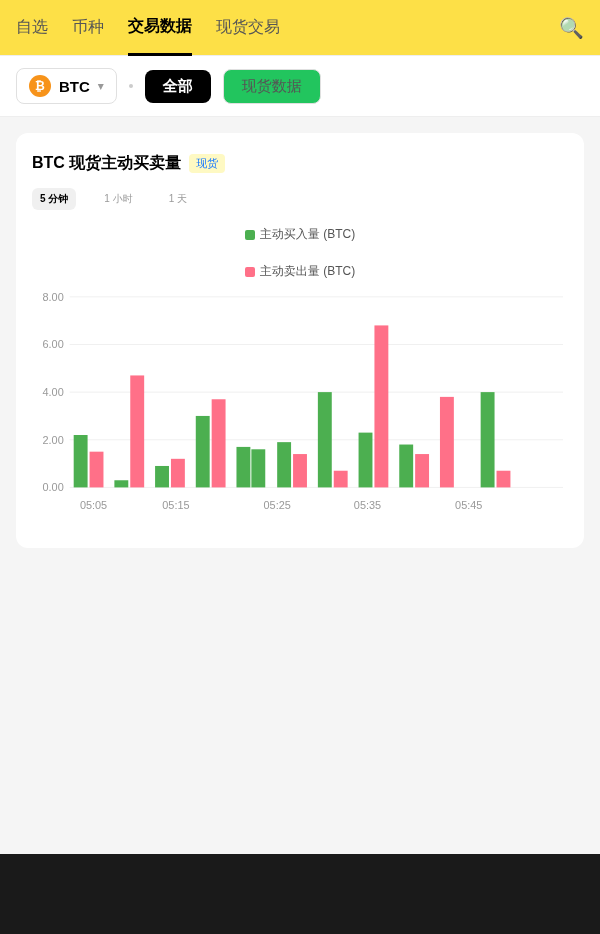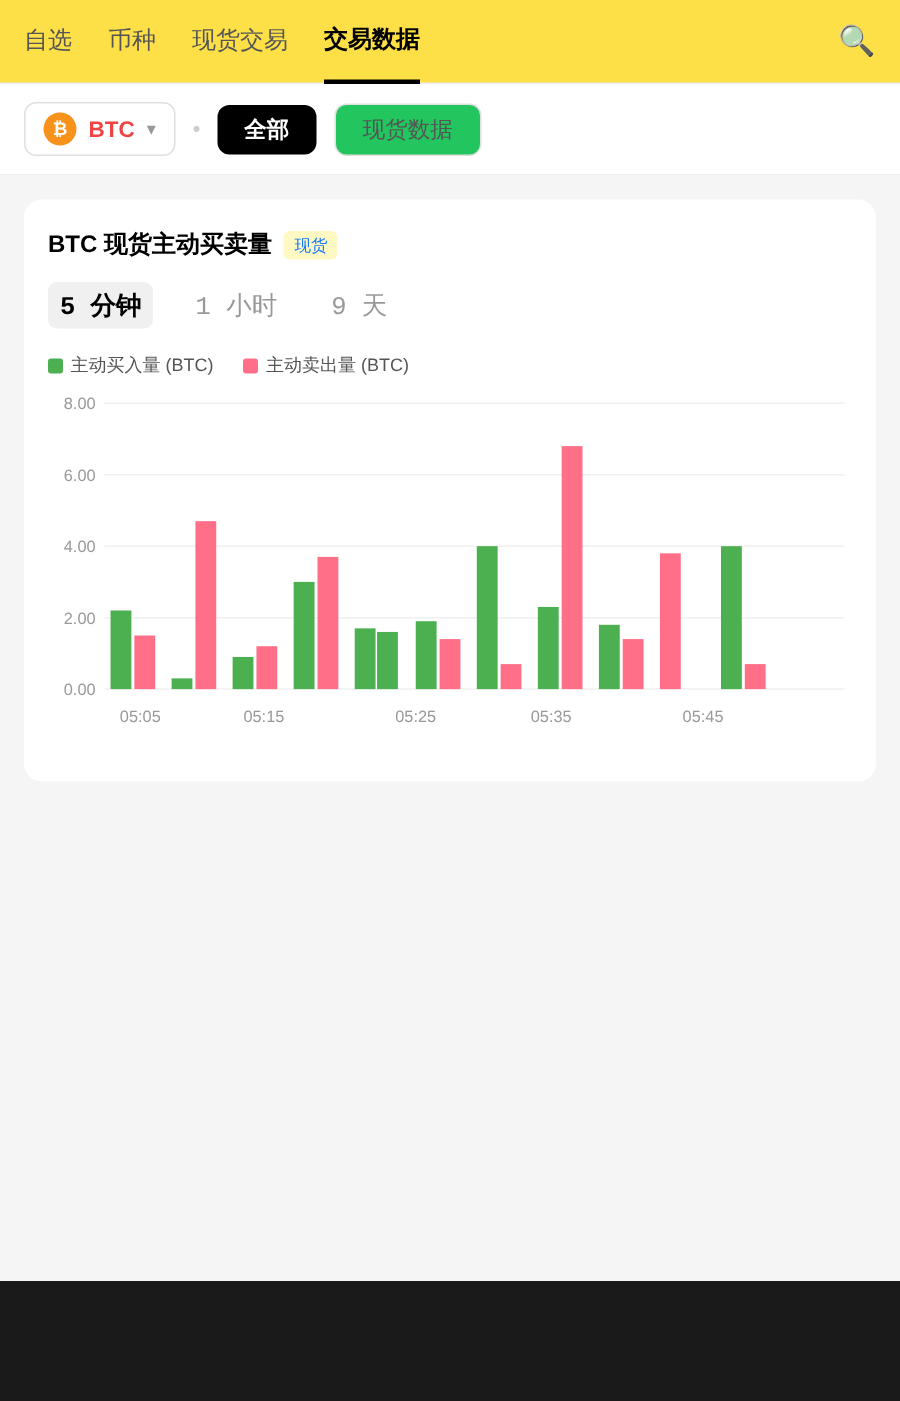--- a/index.html
+++ b/index.html
@@ -71,21 +71,21 @@
       display: flex;
       align-items: center;
       justify-content: center;
       color: #fff;
       font-size: 12px;
       font-weight: bold;
     }
     .currency-label {
       font-size: 15px;
       font-weight: 600;
-      color: #ef4444;
+      color: #000000;
     }
     .chevron-down {
       font-size: 12px;
       color: #999;
     }
     .divider-dot {
       width: 4px;
       height: 4px;
       background: #ccc;
       border-radius: 50%;
@@ -139,39 +139,39 @@
       border-radius: 4px;
       font-weight: 500;
     }
     .time-selector {
       display: flex;
       align-items: center;
       gap: 20px;
       margin-bottom: 16px;
     }
     .time-btn {
-      font-size: 17px;
+      font-size: 10px;
       cursor: pointer;
       color: #999;
       padding: 4px 8px;
       border-radius: 6px;
-      font-family: Liberation Mono, monospace;
     }
     .time-btn.active {
       background: #f0f0f0;
       color: #000;
       font-weight: 600;
     }
 
     
     .legend {
       display: flex;
       align-items: center;
       gap: 20px;
       margin-bottom: 8px;
+      flex-direction: column;
     }
     .legend-item {
       display: flex;
       align-items: center;
       gap: 5px;
       font-size: 12px;
       color: #555;
     }
     .legend-dot {
       width: 10px;
@@ -200,22 +200,22 @@
       width: 600px;
     }
   </style>
 </head>
 <body>
 
 <nav class="top-nav">
   <div class="nav-items">
     <span class="nav-item">自选</span>
     <span class="nav-item">币种</span>
+    <span class="nav-item active">交易数据</span>
     <span class="nav-item">现货交易</span>
-    <span class="nav-item active">交易数据</span>
   </div>
   <span class="nav-search">🔍</span>
 </nav>
 
 <div class="filter-bar">
   <div class="currency-selector">
     <div class="currency-icon">₿</div>
     <span class="currency-label">BTC</span>
     <span class="chevron-down">▾</span>
   </div>
@@ -228,21 +228,21 @@
   <div class="chart-card">
 
     <div class="chart-title-row">
       <span class="chart-title">BTC 现货主动买卖量</span>
       <span class="spot-badge">现货</span>
     </div>
 
     <div class="time-selector">
       <span class="time-btn active">5 分钟</span>
       <span class="time-btn">1 小时</span>
-      <span class="time-btn">9 天</span>
+      <span class="time-btn">1 天</span>
     </div>
 
     <div class="legend">
       <div class="legend-item">
         <div class="legend-dot" style="background:#4caf50;"></div>
         <span>主动买入量 (BTC)</span>
       </div>
       <div class="legend-item">
         <div class="legend-dot" style="background:#ff7088;"></div>
         <span>主动卖出量 (BTC)</span>

